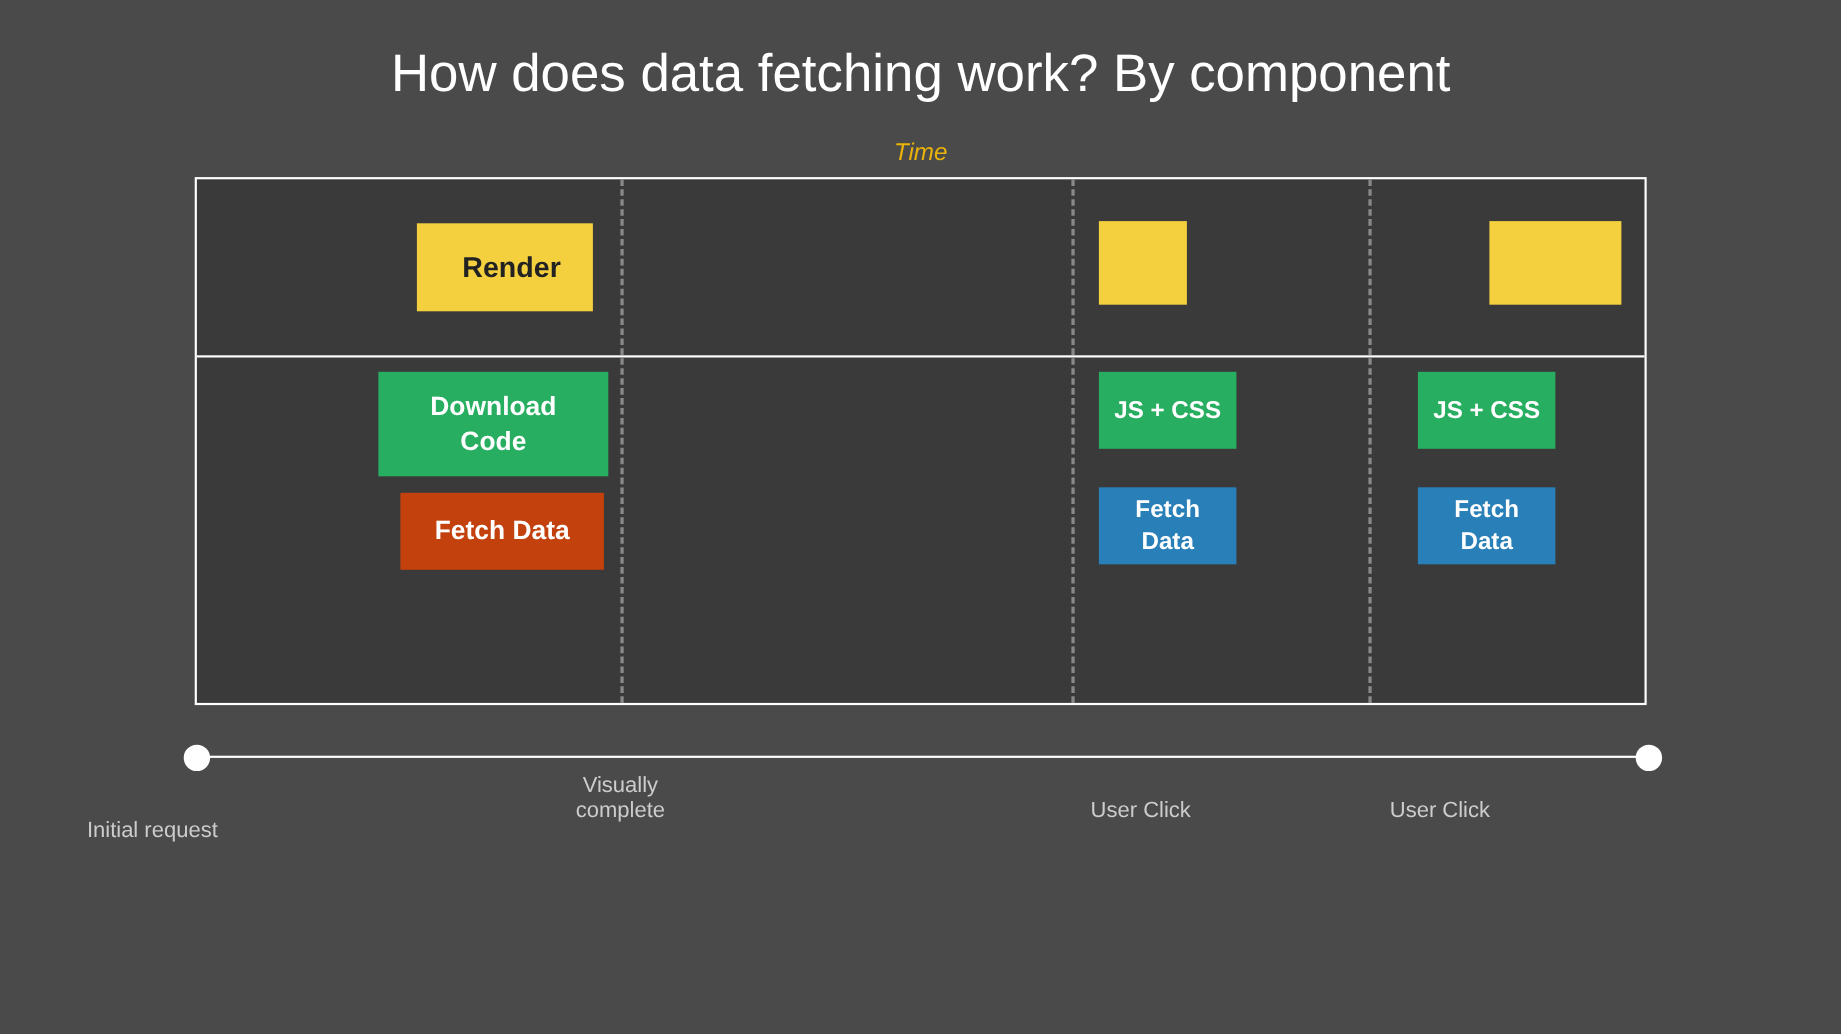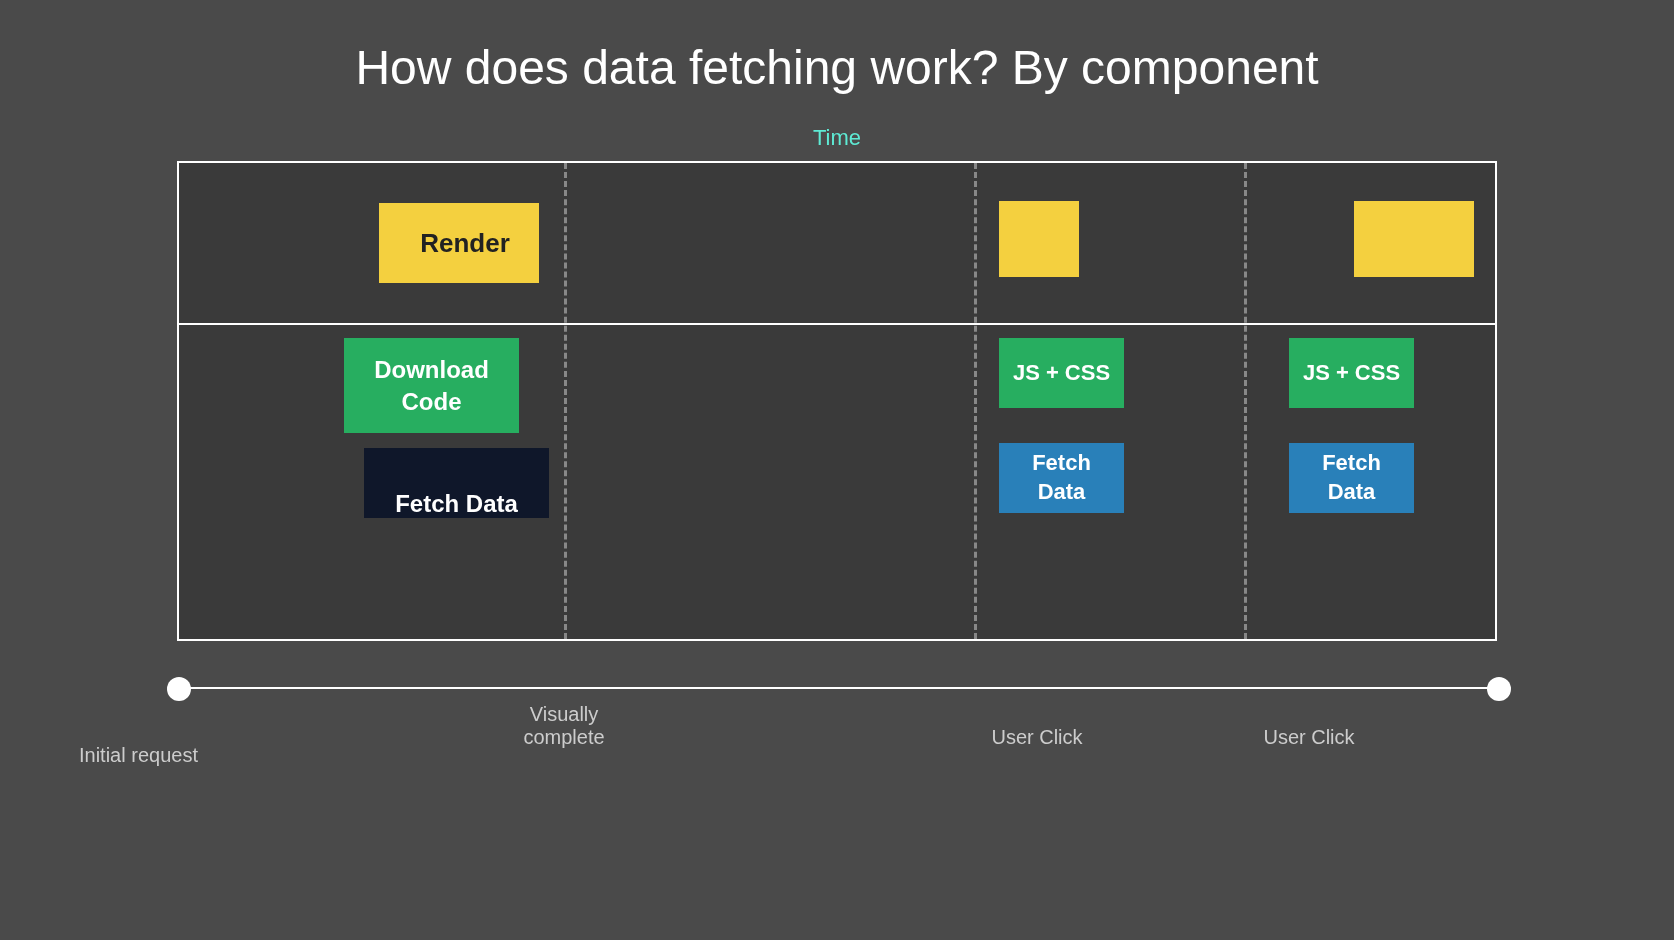--- a/index.html
+++ b/index.html
@@ -19,24 +19,25 @@
     .page-title {
       color: #ffffff;
       font-size: 48px;
       font-weight: 400;
       margin-top: 40px;
       margin-bottom: 30px;
       text-align: right;
     }
 
     .time-label {
-      color: #5eead4;
+      color: #eab308;
       font-size: 22px;
       margin-bottom: 10px;
       align-self: center;
+      font-style: italic;
     }
 
     .diagram-wrapper {
       position: relative;
       width: 1320px;
     }
 
     .diagram-container {
       position: relative;
       width: 1320px;
@@ -129,21 +130,21 @@
       width: 120px;
       height: 76px;
       background-color: #f4d03f;
     }
 
     
     .block-download {
       position: absolute;
       top: 175px;
       left: 165px;
-      width: 175px;
+      width: 209px;
       height: 95px;
       background-color: #27ae60;
       display: flex;
       align-items: center;
       justify-content: center;
       font-size: 24px;
       font-weight: 600;
       color: #ffffff;
       text-align: center;
       line-height: 1.3;
@@ -182,23 +183,23 @@
       text-align: center;
     }
 
     
     .block-fetch-1 {
       position: absolute;
       top: 285px;
       left: 185px;
       width: 185px;
       height: 70px;
-      background-color: #0f172a;
-      display: flex;
-      align-items: flex-end;
+      background-color: #c2410c;
+      display: flex;
+      align-items: center;
       justify-content: center;
       font-size: 24px;
       font-weight: 600;
       color: #ffffff;
     }
 
     .block-fetch-2 {
       position: absolute;
       top: 280px;
       left: 820px;

